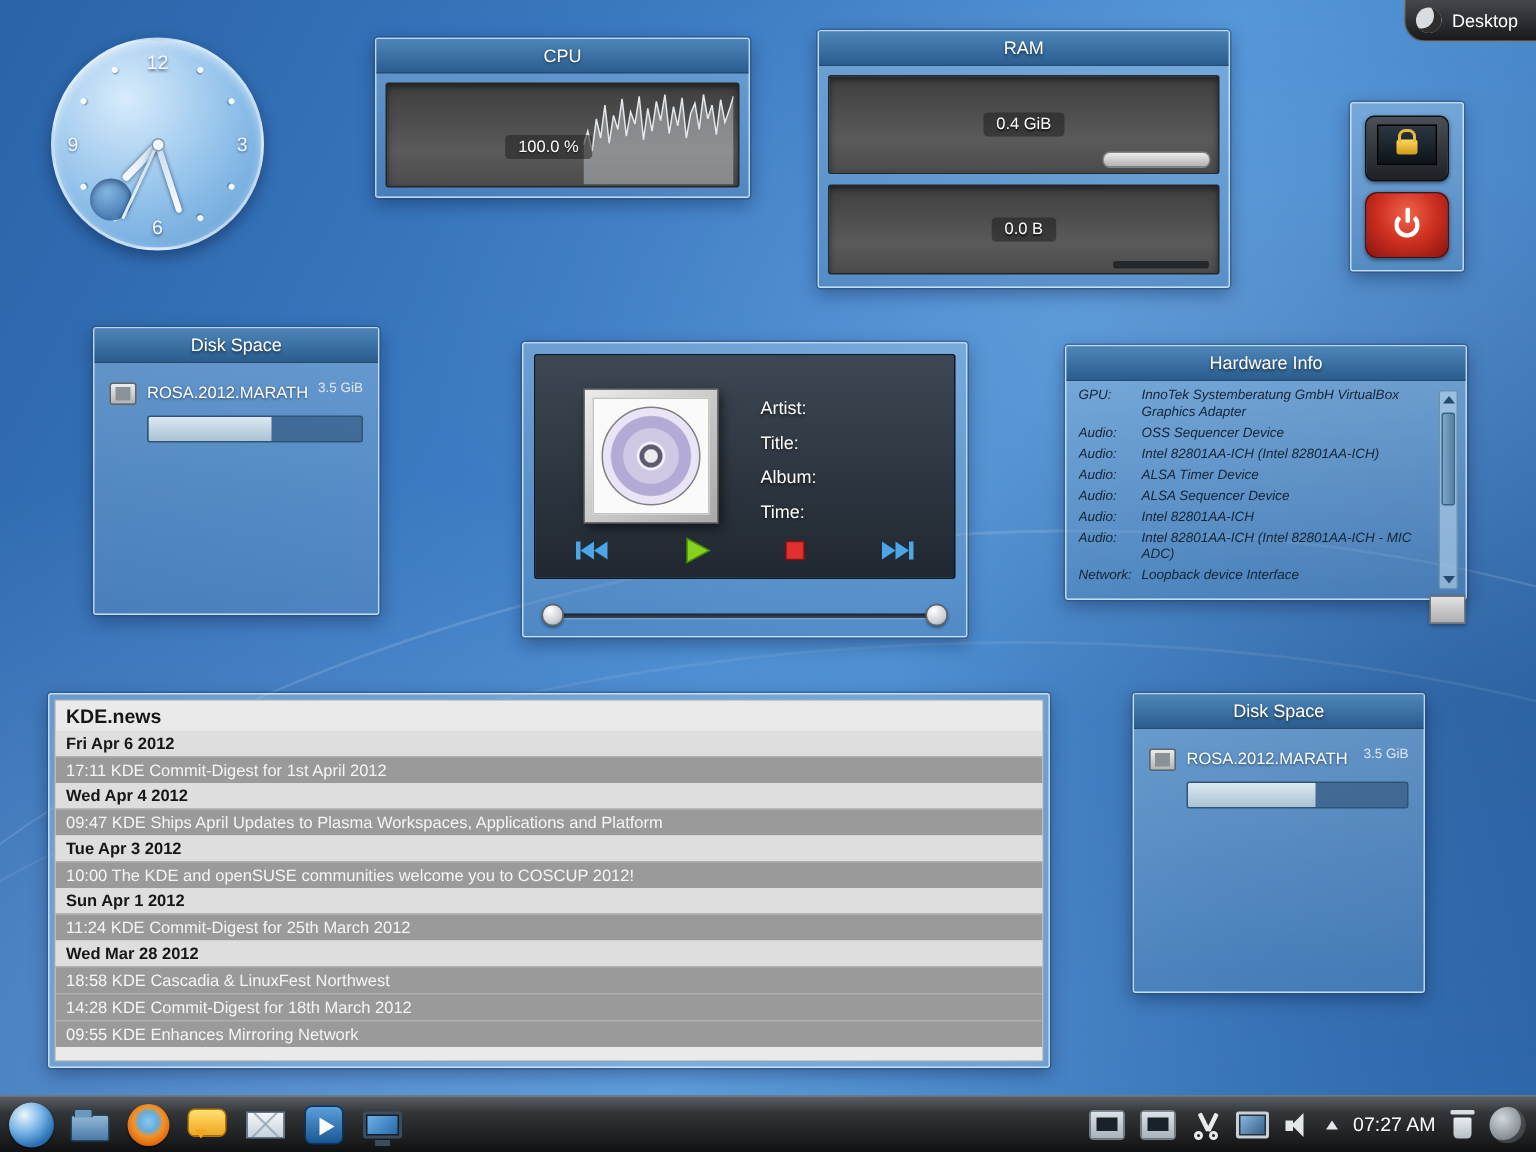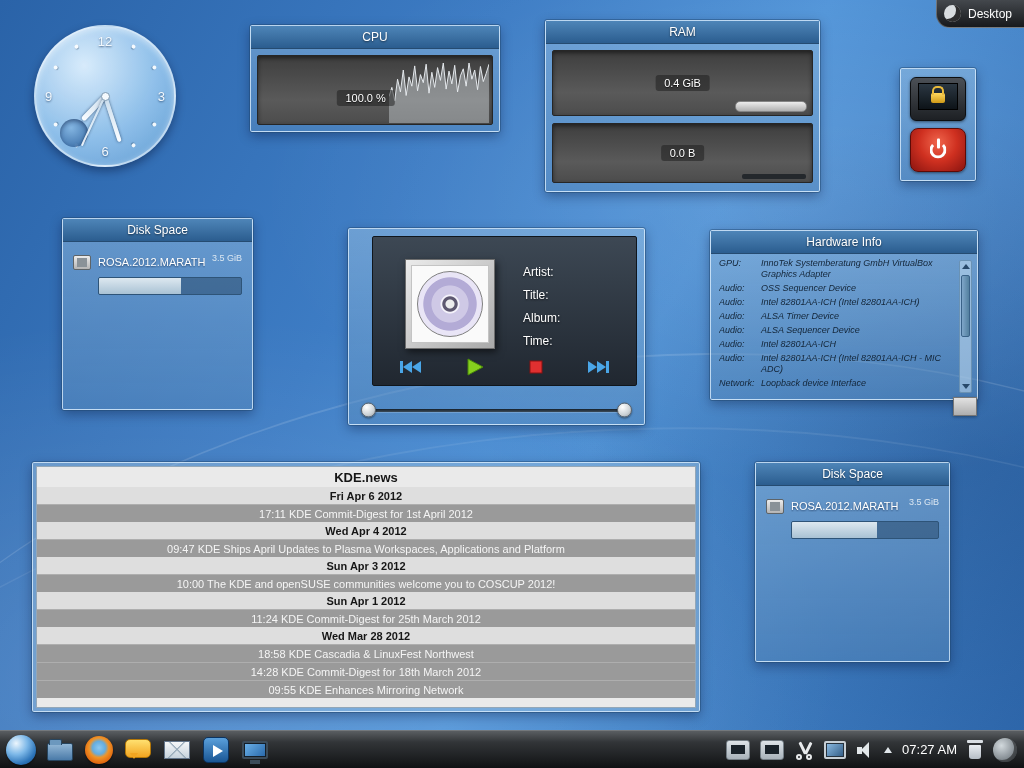--- a/index.html
+++ b/index.html
@@ -127,21 +127,21 @@
   .disk-name { flex:1; color:#fff; font-size:11px; text-shadow:0 1px 2px rgba(0,20,50,0.6);
     white-space:nowrap; overflow:hidden; padding-top:2px; }
   .disk-size { font-size:9px; color:#e2ecf4; opacity:0.95; margin-top:-1px; }
   .disk-bar { margin:7px 0 0 25px; height:18px; border:1px solid #2e5478; border-radius:2px;
     background:rgba(38,70,102,0.5); overflow:hidden; }
   .disk-usage-fill { height:100%; background:linear-gradient(#dde8f0,#a9c2d4); }
 
   
   .media-widget { left:348px; top:228px; width:297px; height:197px; }
   .media-inner { position:absolute; left:7px; right:7px; top:7px; height:150px;
-    background:linear-gradient(#3d4854,#202730); border:1px solid #10161c; border-radius:2px;margin-left:16px; }
+    background:linear-gradient(#3d4854,#202730); border:1px solid #10161c; border-radius:2px; }
   .cd-case { position:absolute; left:32px; top:22px; width:90px; height:90px;
     background:linear-gradient(135deg,#ebebeb,#a9a9a9); border:1px solid #6e6e6e;
     box-shadow:2px 3px 7px rgba(0,0,0,0.55); }
   .cd-case::before { content:''; position:absolute; inset:5px; background:#fafafa; border:1px solid #c4c4c4; }
   .cd-disc { position:absolute; inset:11px; border-radius:50%; border:1px solid #808080;
     background: radial-gradient(circle, #ececec 0 9%, #5e5870 11% 16%, #f4f2fa 18% 20%,
       #cfc9e6 22% 40%, #b3abd6 42% 58%, #e9e5f6 60% 72%, #a39bc8 74% 88%, #8c84b6 90% 100%); }
   .media-labels { position:absolute; left:150px; top:24px; color:#fff; font-size:12px;
     line-height:23px; text-shadow:0 1px 2px rgba(0,0,0,0.65); }
   .media-controls { position:absolute; left:24px; right:24px; bottom:7px;
@@ -169,21 +169,21 @@
   .tri-up   { width:0; height:0; border-left:4px solid transparent; border-right:4px solid transparent; border-bottom:5px solid #28496a; }
   .tri-down { width:0; height:0; border-left:4px solid transparent; border-right:4px solid transparent; border-top:5px solid #28496a; }
   .hw-thumb { position:absolute; left:1px; right:1px; top:14px; height:62px; border-radius:2px;
     background:linear-gradient(90deg,#7fa6c9,#53809f); border:1px solid #3a6288; }
   .resize-grip { position:absolute; left:953px; top:397px; width:24px; height:19px;
     background:linear-gradient(#e2e2e2,#aeaeae); border:1px solid #767676; box-shadow:0 1px 3px rgba(0,0,0,0.35); }
 
   
   .news-widget { left:32px; top:462px; width:668px; height:250px; padding:3px;
     background: rgba(160,195,225,0.45); }
-  .news-inner { width:100%; height:100%; background:#eaeaea; border:1px solid #93a7b8; overflow:hidden;text-align:center; }
+  .news-inner { width:100%; height:100%; background:#eaeaea; border:1px solid #93a7b8; overflow:hidden; }
   .news-header { font-weight:bold; font-size:13px; color:#161616; padding:3px 7px 2px; }
   .news-row { font-size:11px; line-height:14px; padding:2px 7px 1px; white-space:nowrap; overflow:hidden; }
   .news-row.date { font-weight:bold; color:#161616; background:#dedede; }
   .news-row.item { color:#f5f5f5; background:#9a9a9a; border-top:1px solid #aeaeae; }
 
   
   .taskbar { position:absolute; left:0; bottom:0; width:1024px; height:38px;
     background: linear-gradient(#5a5e62, #323538 30%, #1a1c1e 80%, #0f1113);
     border-top:1px solid #737競7b; border-top:1px solid #74787c;
     display:flex; align-items:center; gap:7px; padding:0 5px; }
@@ -418,21 +418,21 @@
   <div class="resize-grip"></div>
 
   <div class="widget news-widget">
     <div class="news-inner">
       <div class="news-header">KDE.news</div>
       <div>
           <div class="news-row date">Fri Apr 6 2012</div>
           <div class="news-row item">17:11 KDE Commit-Digest for 1st April 2012</div>
           <div class="news-row date">Wed Apr 4 2012</div>
           <div class="news-row item">09:47 KDE Ships April Updates to Plasma Workspaces, Applications and Platform</div>
-          <div class="news-row date">Sun Apr 3 2012</div>
+          <div class="news-row date">Tue Apr 3 2012</div>
           <div class="news-row item">10:00 The KDE and openSUSE communities welcome you to COSCUP 2012!</div>
           <div class="news-row date">Sun Apr 1 2012</div>
           <div class="news-row item">11:24 KDE Commit-Digest for 25th March 2012</div>
           <div class="news-row date">Wed Mar 28 2012</div>
           <div class="news-row item">18:58 KDE Cascadia &amp; LinuxFest Northwest</div>
           <div class="news-row item">14:28 KDE Commit-Digest for 18th March 2012</div>
           <div class="news-row item">09:55 KDE Enhances Mirroring Network</div>
         </div>
     </div>
   </div>

